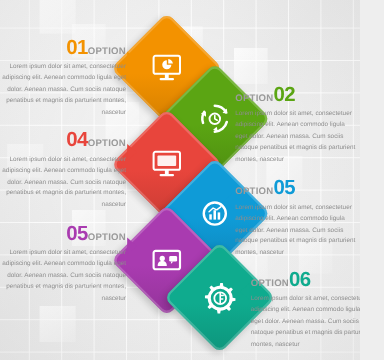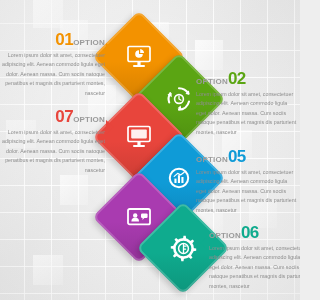--- a/index.html
+++ b/index.html
@@ -180,34 +180,41 @@
   <div class="txt right" style="left: 196px; top: 70px; width: 102px; position: absolute;">
     <div class="hd">
       <span class="lbl">OPTION</span><span class="num" style="color: rgb(91, 165, 19); text-align: center;">02</span>
     </div>
     <div class="body">Lorem ipsum dolor sit amet, consectetuer adipiscing elit. Aenean commodo ligula eget dolor. Aenean massa. Cum sociis natoque penatibus et magnis dis parturient montes, nascetur</div>
   <div class="arrow" style="left: -9px; top: 12px; border-top: 7px solid transparent; border-bottom: 7px solid transparent; border-right: 8px solid rgb(91, 165, 19);"></div>
     </div>
 
   <div class="txt left" style="left: 0px; top: 108px; width: 105px; position: absolute;">
     <div class="hd">
-      <span class="num" style="color: rgb(232, 69, 60);">07</span><span class="lbl">OPTION</span>
+      <span class="num" style="color: rgb(232, 69, 60);">04</span><span class="lbl">OPTION</span>
     </div>
     <div class="body">Lorem ipsum dolor sit amet, consectetuer adipiscing elit. Aenean commodo ligula eget dolor. Aenean massa. Cum sociis natoque penatibus et magnis dis parturient montes, nascetur</div>
   <div class="arrow" style="right: -9px; top: 12px; border-top: 7px solid transparent; border-bottom: 7px solid transparent; border-left: 8px solid rgb(232, 69, 60);"></div>
     </div>
 
   <div class="txt right" style="left: 196px; top: 148px; width: 102px; position: absolute;">
     <div class="hd">
       <span class="lbl">OPTION</span><span class="num" style="color: rgb(15, 155, 215);">05</span>
     </div>
     <div class="body">Lorem ipsum dolor sit amet, consectetuer adipiscing elit. Aenean commodo ligula eget dolor. Aenean massa. Cum sociis natoque penatibus et magnis dis parturient montes, nascetur</div>
   <div class="arrow" style="left: -9px; top: 12px; border-top: 7px solid transparent; border-bottom: 7px solid transparent; border-right: 8px solid rgb(15, 155, 215);"></div>
     </div>
 
+  <div class="txt left" style="left: 0px; top: 186px; width: 105px; position: absolute;">
+    <div class="hd">
+      <span class="num" style="color: rgb(169, 59, 176);">05</span><span class="lbl">OPTION</span>
+    </div>
+    <div class="body">Lorem ipsum dolor sit amet, consectetuer adipiscing elit. Aenean commodo ligula eget dolor. Aenean massa. Cum sociis natoque penatibus et magnis dis parturient montes, nascetur</div>
+  <div class="arrow" style="right: -9px; top: 12px; border-top: 7px solid transparent; border-bottom: 7px solid transparent; border-left: 8px solid rgb(169, 59, 176);"></div>
+    </div>
 
   <div class="txt right" style="left: 209px; top: 224px; width: 102px; position: absolute;">
     <div class="hd">
       <span class="lbl">OPTION</span><span class="num" style="color: rgb(15, 171, 142);">06</span>
     </div>
     <div class="body">Lorem ipsum dolor sit amet, consectetuer adipiscing elit. Aenean commodo ligula eget dolor. Aenean massa. Cum sociis natoque penatibus et magnis dis parturient montes, nascetur</div>
   <div class="arrow" style="left: -9px; top: 12px; border-top: 7px solid transparent; border-bottom: 7px solid transparent; border-right: 8px solid rgb(15, 171, 142);"></div>
     </div>
 
 </div>

